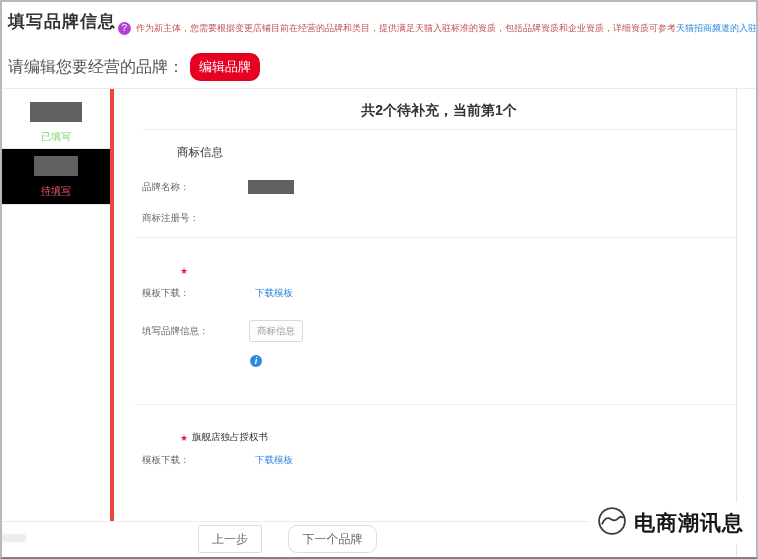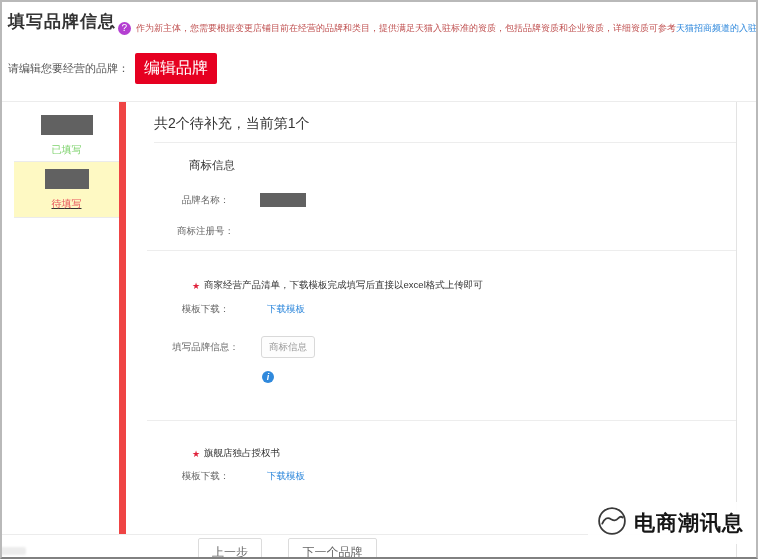--- a/index.html
+++ b/index.html
@@ -2,57 +2,57 @@
 <html><head>
 <meta charset="utf-8">
 <style>
   * { margin:0; padding:0; box-sizing:border-box; }
   html,body { background:#fff; }
   body { width:758px; height:559px; font-family:"Liberation Sans","DejaVu Sans",sans-serif; color:#333; }
   .frame { position:relative; width:758px; height:559px; background:#fff;
            border:2px solid #b9b9b9; border-bottom-color:#818181; overflow:hidden; }
 
   
-  .header { height:100px; border-bottom:1px solid #ececec; padding:8px 0 16px 6px; overflow:hidden;font-family:Liberation Mono, monospace; }
+  .header { height:87px; border-bottom:1px solid #ececec; padding:8px 0 16px 6px; overflow:hidden;font-family:Liberation Mono, monospace; }
   .title-row { display:flex; align-items:flex-start; }
   .page-title { font-size:17px; font-weight:bold; color:#333; letter-spacing:1px; white-space:nowrap; }
   .help-icon { flex:none; width:13px; height:13px; border-radius:50%; background:#b43fd1; color:#fff;
                font-size:10px; line-height:13px; text-align:center; margin:12px 5px 0 2px; cursor:pointer; }
   .notice { font-size:9px; color:#c05252; margin-top:12px; white-space:nowrap; }
   .notice .link { color:#3089dc; cursor:pointer; }
   .edit-row { margin-top:18px; display:flex; align-items:center; }
-  .edit-label { font-size:11px; color:#555; }
-  .edit-btn { margin-left:6px; background:#e60021; color:#fff; border:none; border-radius:2px;
-              font-size:16px; padding:5px 9px; cursor:pointer; font-family:inherit; }
+  .edit-label { font-size:16px; color:#555; }
+  .edit-btn { margin-left:6px; background:#e60021; color:#fff; border:none; border-radius:10px;
+              font-size:13px; padding:5px 9px; cursor:pointer; font-family:inherit; }
 
   
   .body-wrap { border-right:1px solid #e3e3e3; margin-right:19px; }
 
   
   .content-row { display:flex; height:432px; }
-  .sidebar { flex:none; width:112px; border-right:7px solid #ef4444;margin-left:12px; }
+  .sidebar { flex:none; width:112px; border-right:4px solid #ef4444; }
   .brand-card { height:60px; border-bottom:1px solid #ebebeb; text-align:center; cursor:pointer; }
-  .brand-card.pending { height:56px; background:#fef9c3;text-decoration:underline; }
+  .brand-card.pending { height:56px; background:#000000;text-decoration:underline; }
   .redact { background:#616161; display:inline-block; }
   .card-redact { width:52px; height:20px; margin-top:13px; }
   .brand-card.pending .card-redact { width:44px; height:20px; margin-top:7px; }
   .card-status { font-size:10px; margin-top:4px; }
   .status-done { color:#7ed26d; }
   .status-pending { color:#e8565e; }
 
   .main { flex:1; overflow:hidden; }
-  .counter { margin-left:28px; padding:13px 0 9px 0; font-size:14px; font-weight:400; color:#333;
-             border-bottom:1px solid #ededed; }
+  .counter { margin-left:28px; padding:13px 0 9px 0; font-size:14px; font-weight:700; color:#333;
+             border-bottom:1px solid #ededed;text-align:center; }
   .sec-title { margin:15px 0 0 63px; font-size:11.5px; font-weight:normal; color:#333; }
   .divider { border-top:1px solid #ededed; margin-left:21px; }
   .d1 { margin-top:12px; }
   .d2 { margin-top:37px; }
 
   .frow { margin-left:28px; display:flex; align-items:center; font-size:9.5px; color:#666; }
-  .flabel { flex:none; width:103px; text-align:center; color:#666; }
+  .flabel { flex:none; width:103px; text-align:left; color:#666; }
   .r-brand { margin-top:20px; }
   .r-reg { margin-top:18px; }
   .value-redact { width:46px; height:14px; margin-left:3px; }
 
   .star-row { margin:0 0 0 66px; font-size:9.5px; color:#333; display:flex; align-items:center; }
   .s1 { margin-top:28px; }
   .s2 { margin-top:26px; }
   .req-star { color:#e0223c; font-size:9px; margin-right:4px; }
   .r-tpl1 { margin-top:11px; }
   .r-upload { margin-top:20px; }
@@ -62,21 +62,21 @@
                 border-radius:3px; color:#999; font-size:9.5px; cursor:pointer; font-family:inherit; }
   .info-row { margin:13px 0 0 136px; display:flex; align-items:center; font-size:9.5px; color:#3089dc; }
   .info-icon { flex:none; width:12px; height:12px; border-radius:50%; background:#3089dc; color:#fff;
                font-size:9px; line-height:12px; text-align:center; font-style:italic; font-weight:bold; margin-right:5px; }
 
   
   .footer { height:35px; border-top:1px solid #ececec; display:flex; align-items:center; padding-left:196px; position:relative; }
   .ghost-btn { height:28px; background:#fff; border:1px solid #dcdcdc; border-radius:2px; color:#666;
                font-size:12px; cursor:pointer; font-family:Liberation Serif, serif; }
   .btn-prev { width:64px; margin-right:26px; }
-  .btn-next { width:89px; margin-right:11px; }
+  .btn-next { width:89px; margin-right:11px;border-radius:9px; }
   .btn-save { min-width:175px; height:29px; background:#e60021; border:none; border-radius:2px; color:#fff;
               font-size:12px; cursor:pointer; display:inline-flex; align-items:center; justify-content:center;
               padding:0 10px; font-family:inherit; }
   .save-redact { width:58px; height:14px; background:#6f6f6f; margin:0 2px; border-radius:1px; }
   .faded-artifact { position:absolute; left:-12px; top:12px; width:36px; height:8px; background:#ececec;
                     border-radius:2px; filter:blur(1px); }
 
   
   .watermark { position:absolute; right:4px; bottom:13px; display:flex; align-items:center; gap:6px;
                background:rgba(255,255,255,0.92); padding:3px 8px; z-index:5; }
@@ -125,21 +125,20 @@
         </div>
         <div class="frow r-reg">
           <span class="flabel">商标注册号：</span>
         </div>
 
         <div class="divider d1"></div>
 
 
         <div class="star-row s1">
           <span class="req-star">★</span>
-          <span>商家经营产品清单，下载模板完成填写后直接以excel格式上传即可</span>
         </div>
 
         <div class="frow r-tpl1">
           <span class="flabel">模板下载：</span>
           <span class="blue-link">下载模板</span>
         </div>
 
         <div class="frow r-upload">
           <span class="flabel">填写品牌信息：</span>
           <button class="upload-btn">商标信息</button>

